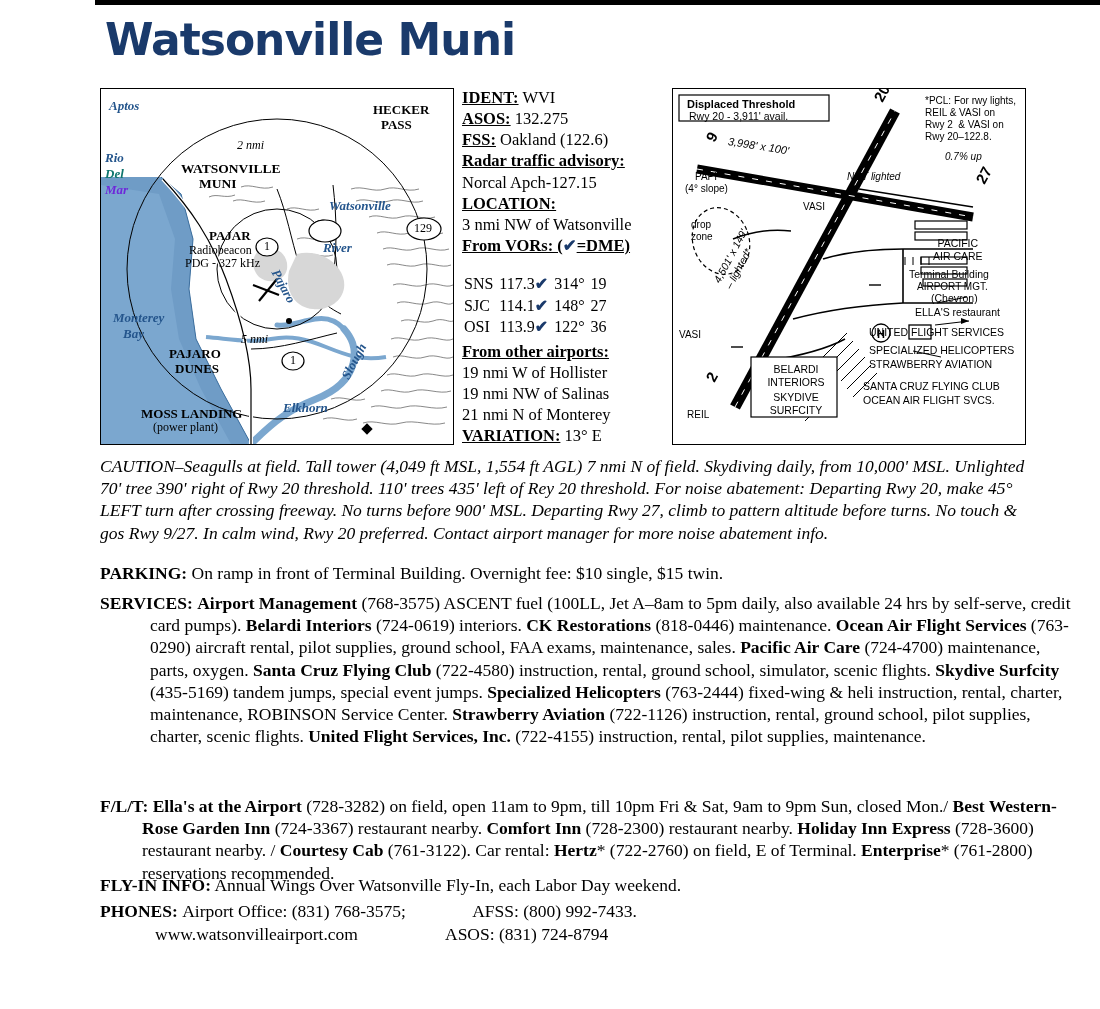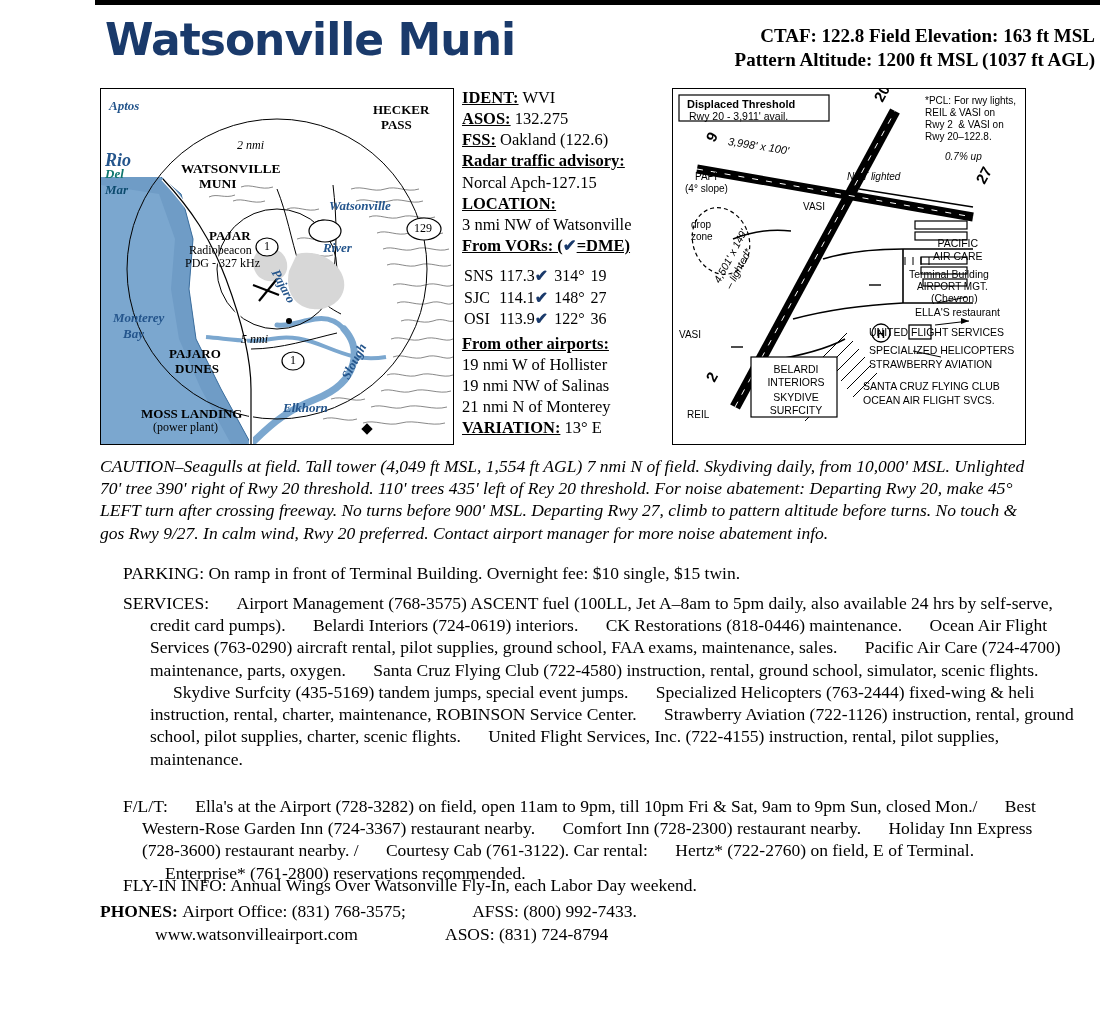--- a/index.html
+++ b/index.html
@@ -42,62 +42,58 @@
   .mi{font-style:italic;}
   .b{font-weight:bold;}
 
   
   .infocol{
     position:absolute;left:462px;top:88px;width:200px;
     font-size:16.5px;line-height:1.22;
   }
   .infocol .u{text-decoration:underline;font-weight:bold;}
   .infocol .row{margin-bottom:1px;}
-  .vor-table{font-size:16px;margin-top:8px;}
+  .vor-table{font-size:16px;margin-top:16px;}
   .vor-table td{padding:0 4px 0 0;font-size:16px;}
   .chk{color:#1a3a6b;font-weight:bold;}
 
   
   .diagram{
     position:absolute;left:672px;top:88px;width:352px;height:355px;
     border:1.5px solid #000;background:#fff;overflow:hidden;
   }
   .dg{position:absolute;font-family:"Liberation Sans",sans-serif;font-size:10px;line-height:1.12;}
   .dgb{font-weight:bold;}
 
   
   .caution{
     position:absolute;left:100px;top:455px;width:930px;
     font-style:italic;font-size:17.5px;line-height:1.27;text-align:left;
   }
   .sect{position:absolute;left:100px;width:930px;font-size:17.5px;line-height:1.27;}
-  .sect b{font-weight:normal;margin-left:23px;}
+  .sect b{font-weight:bold;}
   .hang{padding-left:42px;text-indent:-42px;}
   .hang2{padding-left:50px;text-indent:-50px;}
 
   .phones{position:absolute;left:100px;top:900px;width:930px;font-size:17.5px;line-height:1.3;}
   .phones .c1{display:inline-block;width:290px;}
   .phones .ind{display:inline-block;width:55px;}
 
   .footer{position:absolute;left:100px;top:952px;width:960px;font-size:12.5px;line-height:1.35;}
   .footer .right{position:absolute;left:410px;top:0;}
 </style>
 </head>
 <body>
 
 <div class="page">
 
   <div class="topbar"></div>
 
   <div class="header">
     <div class="title">Watsonville Muni</div>
-    <div class="hdr-right">
-      <div>CTAF: 122.8  Field Elevation: 163 ft MSL</div>
-      <div>Pattern Altitude: 1200 ft MSL (1037 ft AGL)</div>
-    </div>
   </div>
 
   <div class="mapbox">
     <svg width="352" height="355" viewBox="0 0 352 355">
 
       <path d="M0,88 L0,355 L150,355 L120,300 L95,250 L88,200 L92,150 L80,105 L60,88 Z" fill="#7ba7cf" stroke="none"></path>
       <path d="M0,88 L60,88 L80,105 L92,150 L88,200 L95,250 L120,300 L150,355 L130,355 L100,300 L78,250 L70,200 L74,150 L58,105 L0,96 Z" fill="#6f9cc6"></path>
 
       <path d="M60,88 L80,105 L92,150 L88,200 L95,250 L120,300 L150,355" fill="none" stroke="#3d6f9e" stroke-width="1"></path>
 
@@ -167,23 +163,23 @@
 
       <line x1="176" y1="180" x2="140" y2="132" stroke="#000" stroke-width="0.8" opacity="0"></line>
     </svg>
 
     <div class="maplabel mi b" style="left:8px;top:10px;color:#24558c;font-size:13px;">Aptos</div>
     <div class="maplabel b" style="left:272px;top:14px;font-size:13px;">HECKER</div>
     <div class="maplabel b" style="left:280px;top:29px;font-size:13px;">PASS</div>
     <div class="maplabel mi" style="left:136px;top:50px;font-size:12px;">2 nmi</div>
     <div class="maplabel b" style="left:80px;top:73px;font-size:13.5px;">WATSONVILLE</div>
     <div class="maplabel b" style="left:98px;top:88px;font-size:13.5px;">MUNI</div>
-    <div class="maplabel mi b" style="left:4px;top:62px;color:#24558c;font-size:18px;">Rio</div>
+    <div class="maplabel mi b" style="left:4px;top:62px;color:#24558c;font-size:13px;">Rio</div>
     <div class="maplabel mi b" style="left:4px;top:78px;color:#0f766e;font-size:13px;">Del</div>
-    <div class="maplabel mi b" style="left:4px;top:94px;color:#0c4a6e;font-size:13px;">Mar</div>
+    <div class="maplabel mi b" style="left:4px;top:94px;color:#6d28d9;font-size:13px;">Mar</div>
     <div class="maplabel mi b" style="left:228px;top:110px;color:#24558c;font-size:13px;">Watsonville</div>
     <div class="maplabel" style="left:313px;top:133px;font-size:12px;">129</div>
     <div class="maplabel" style="left:163px;top:151px;font-size:12px;">1</div>
     <div class="maplabel" style="left:189px;top:265px;font-size:12px;">1</div>
     <div class="maplabel b" style="left:108px;top:140px;font-size:13px;">PAJAR</div>
     <div class="maplabel" style="left:88px;top:155px;font-size:12px;">Radiobeacon</div>
     <div class="maplabel" style="left:84px;top:168px;font-size:12px;">PDG - 327 kHz</div>
     <div class="maplabel mi b" style="left:180px;top:178px;color:#24558c;font-size:13px;transform:rotate(62deg);transform-origin:left top;">Pajaro</div>
     <div class="maplabel mi b" style="left:222px;top:152px;color:#24558c;font-size:13px;">River</div>
     <div class="maplabel mi b" style="left:12px;top:222px;color:#24558c;font-size:13px;">Monterey</div>

